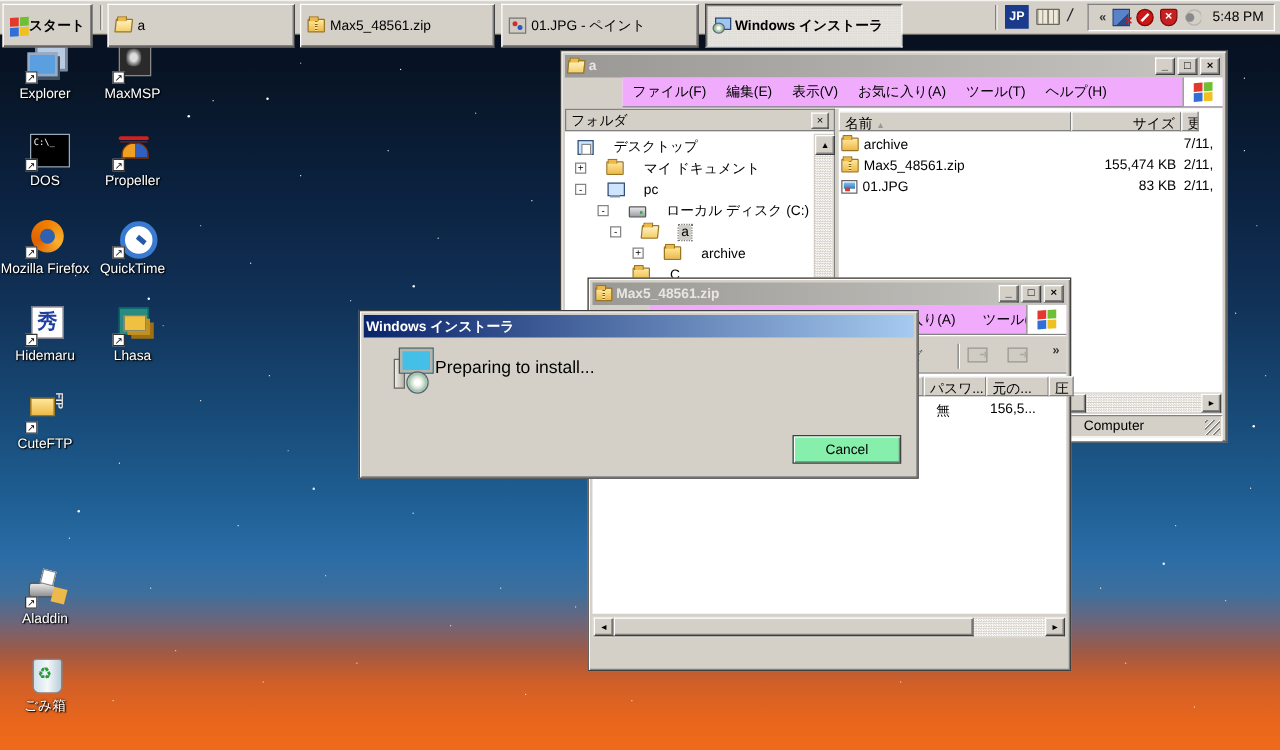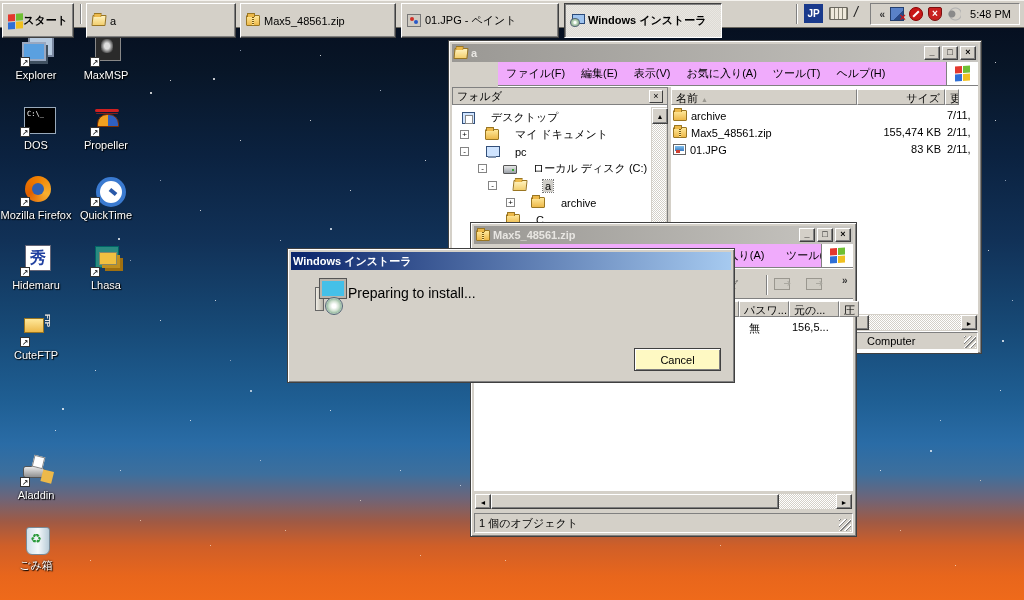--- a/index.html
+++ b/index.html
@@ -402,37 +402,33 @@
       <div style="position:absolute;left:275px;top:22px">無</div>
       <div style="position:absolute;left:318px;top:22px">156,5...</div>
     </div>
 
     <div class="hscroll" style="left:3px;right:3px;top:270px">
       <div class="sb-btn">◄</div>
       <div class="sb-thumb" style="width:288px"></div>
       <div class="sb-track"></div>
       <div class="sb-btn">►</div>
     </div>
-    <div class="statusbar" style="height:20px">
-      <span>1 個のオブジェクト</span>
-      <span class="grip"></span>
-    </div>
   </div>
 
   <div class="win" style="left:287px;top:248px;width:448px;height:135px;z-index:30">
     <div class="titlebar active">
       <span class="t-text">Windows インストーラ</span>
     </div>
     <div id="inst-icon">
       <span class="base"></span>
         <span class="scr"></span>
         <span class="cd"></span>
     </div>
     <div style="position:absolute;left:60px;top:36px;font-size:14px">Preparing to install...</div>
-    <button style="position:absolute;left:346px;top:99px;width:87px;height:23px;background:#fef9c3;border:1px solid #404040;box-shadow:inset 1px 1px 0 #fff, inset -1px -1px 0 #808080;font-size:11px;font-family:inherit">Cancel</button>
+    <button style="position:absolute;left:346px;top:99px;width:87px;height:23px;background:#86efac;border:1px solid #404040;box-shadow:inset 1px 1px 0 #fff, inset -1px -1px 0 #808080;font-size:11px;font-family:inherit">Cancel</button>
   </div>
 
   <div id="taskbar">
     <div class="tb-raised" style="left:2px;width:72px">
       <span class="winflag" style="width:13px;height:13px">
           <i class="r"></i>
           <i class="g"></i>
           <i class="b"></i>
           <i class="y"></i>
         </span>

